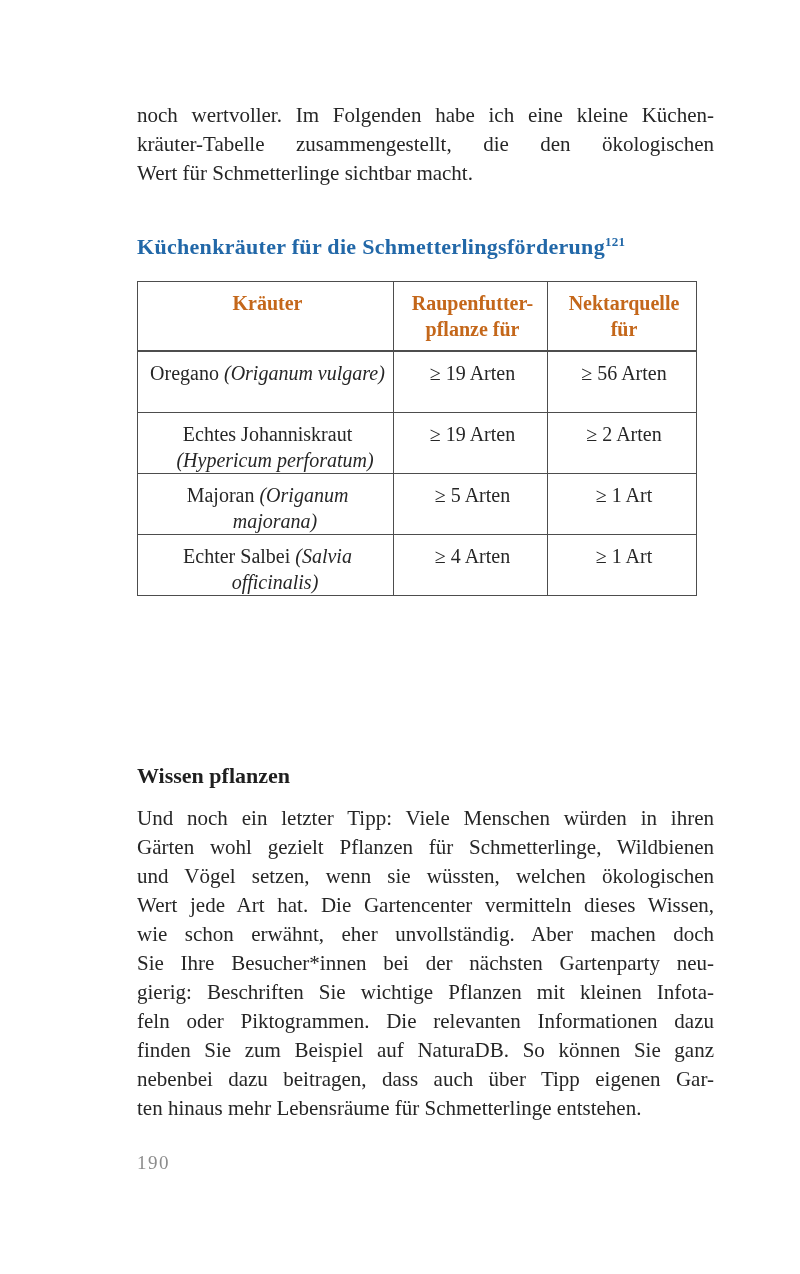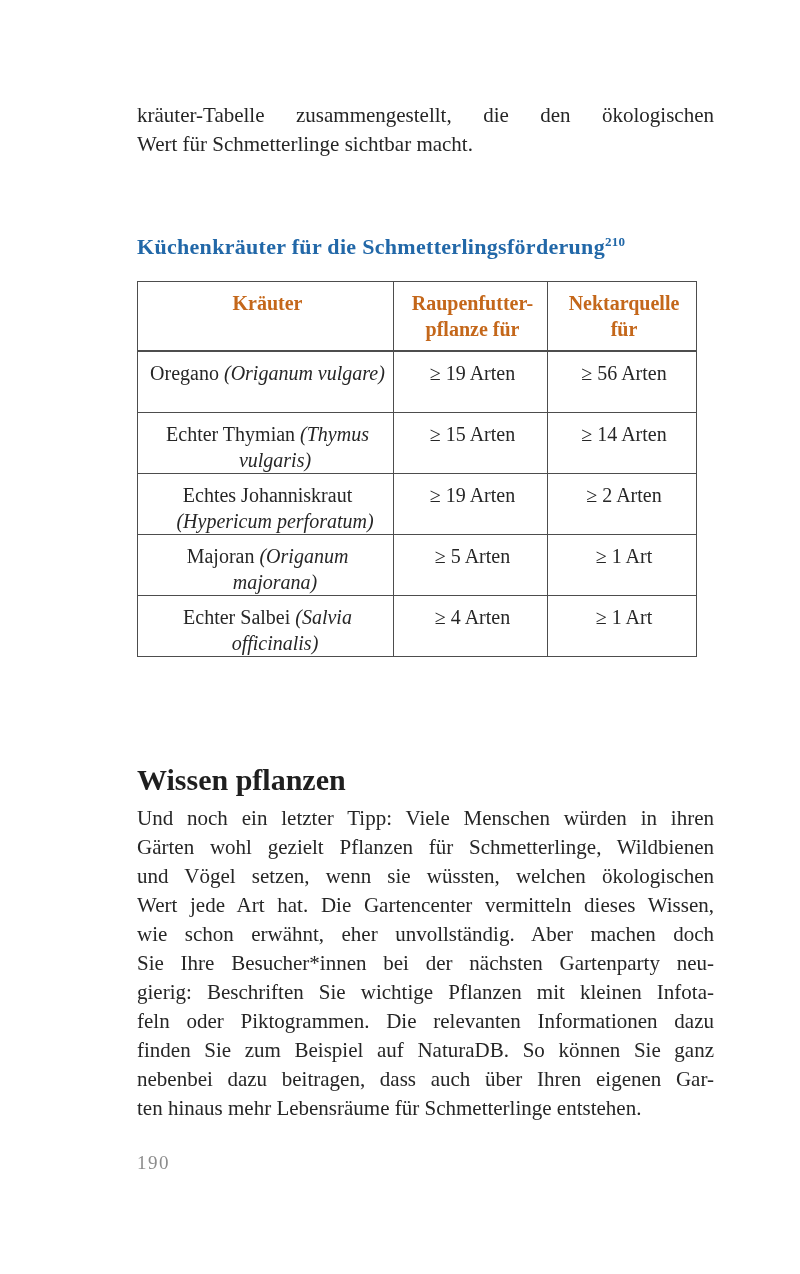--- a/index.html
+++ b/index.html
@@ -72,21 +72,21 @@
     display: block;
     padding-left: 15px;
     text-indent: -15px;
   }
   .herb em { font-style: italic; }
 
   #section-heading {
     position: absolute;
     left: 137px;
     top: 763px;
-    font-size: 30px;
+    font-size: 22px;
     font-weight: bold;
     color: #1f1f1f;
   }
 
   #page-number {
     position: absolute;
     left: 137px;
     top: 1152px;
     width: 577px;
     text-align: left;
@@ -95,25 +95,26 @@
     letter-spacing: 1.5px;
     font-feature-settings: "onum";
   }
 </style>
 </head>
 <body>
 
 <div class="page">
 
   <div id="intro-paragraph" class="para">
+      <div class="jline">noch wertvoller. Im Folgenden habe ich eine kleine Küchen-</div>
       <div class="jline">kräuter-Tabelle zusammengestellt, die den ökologischen</div>
       <div class="jline last">Wert für Schmetterlinge sichtbar macht.</div>
     </div>
 
-  <div id="table-title"><span>Küchenkräuter für die Schmetterlingsförderung</span><sup>210</sup></div>
+  <div id="table-title"><span>Küchenkräuter für die Schmetterlingsförderung</span><sup>121</sup></div>
 
   <table id="herb-table">
     <colgroup>
       <col style="width:256px">
       <col style="width:154px">
       <col style="width:149px">
     </colgroup>
     <thead>
       <tr>
         <th>Kräuter</th>
@@ -123,27 +124,20 @@
 für</th>
       </tr>
     </thead>
     <tbody>
         <tr>
           <td>
             <span class="herb"><span>Oregano </span><em>(Origanum vulgare)</em></span>
           </td>
           <td>≥ 19 Arten</td>
           <td>≥ 56 Arten</td>
-        </tr>
-        <tr>
-          <td>
-            <span class="herb"><span>Echter Thymian </span><em>(Thymus vulgaris)</em></span>
-          </td>
-          <td>≥ 15 Arten</td>
-          <td>≥ 14 Arten</td>
         </tr>
         <tr>
           <td>
             <span class="herb"><span>Echtes Johanniskraut </span><em>(Hypericum perforatum)</em></span>
           </td>
           <td>≥ 19 Arten</td>
           <td>≥ 2 Arten</td>
         </tr>
         <tr>
           <td>
@@ -167,19 +161,19 @@
   <div id="body-paragraph" class="para">
       <div class="jline">Und noch ein letzter Tipp: Viele Menschen würden in ihren</div>
       <div class="jline">Gärten wohl gezielt Pflanzen für Schmetterlinge, Wildbienen</div>
       <div class="jline">und Vögel setzen, wenn sie wüssten, welchen ökologischen</div>
       <div class="jline">Wert jede Art hat. Die Gartencenter vermitteln dieses Wissen,</div>
       <div class="jline">wie schon erwähnt, eher unvollständig. Aber machen doch</div>
       <div class="jline">Sie Ihre Besucher*innen bei der nächsten Gartenparty neu-</div>
       <div class="jline">gierig: Beschriften Sie wichtige Pflanzen mit kleinen Infota-</div>
       <div class="jline">feln oder Piktogrammen. Die relevanten Informationen dazu</div>
       <div class="jline">finden Sie zum Beispiel auf NaturaDB. So können Sie ganz</div>
-      <div class="jline">nebenbei dazu beitragen, dass auch über Ihren eigenen Gar-</div>
+      <div class="jline">nebenbei dazu beitragen, dass auch über Tipp eigenen Gar-</div>
       <div class="jline last">ten hinaus mehr Lebensräume für Schmetterlinge entstehen.</div>
     </div>
 
   <div id="page-number">190</div>
 
 </div>
 
 </body></html>

